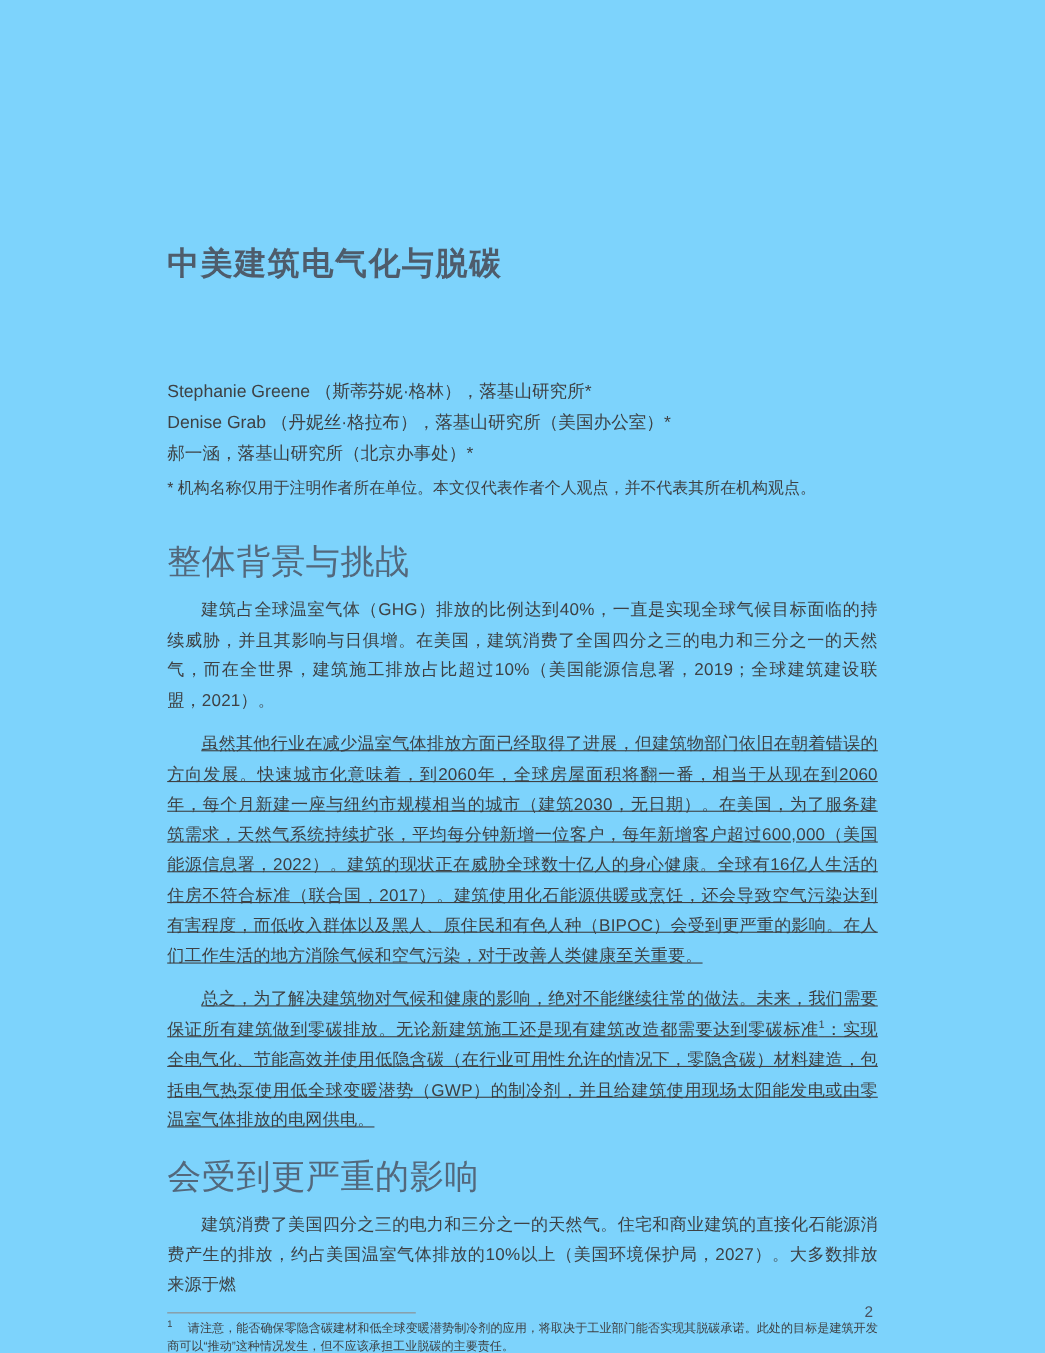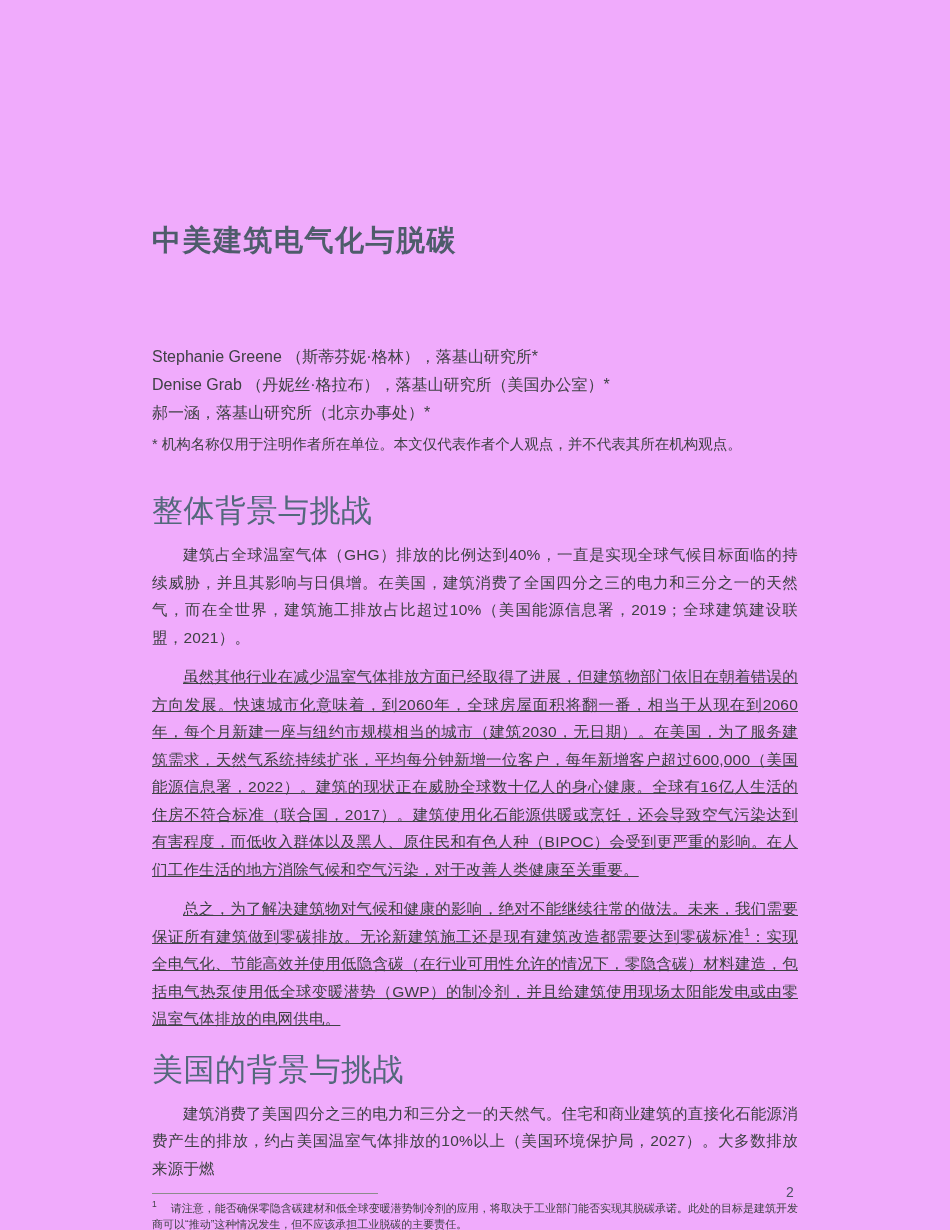--- a/index.html
+++ b/index.html
@@ -5,21 +5,21 @@
   * { margin: 0; padding: 0; box-sizing: border-box; }
   html, body {
     width: 950px; height: 1230px;
     background: #ffffff;
     font-family: "Liberation Sans", "DejaVu Sans", sans-serif;
     overflow: hidden;
   }
   .page {
     position: relative;
     width: 950px; height: 1230px;
-    background: #f0abfc;
+    background: #7dd3fc;
   }
   .content {
     position: absolute;
     left: 152px; top: 0;
     width: 646px;
     padding-top: 222px;
   }
   .doc-title {
     font-size: 29px;
     line-height: 36px;
@@ -112,21 +112,21 @@
     <div class="affiliation-note">* 机构名称仅用于注明作者所在单位。本文仅代表作者个人观点，并不代表其所在机构观点。</div>
 
     <h2 class="section-heading">整体背景与挑战</h2>
 
     <p class="body-para">建筑占全球温室气体（GHG）排放的比例达到40%，一直是实现全球气候目标面临的持续威胁，并且其影响与日俱增。在美国，建筑消费了全国四分之三的电力和三分之一的天然气，而在全世界，建筑施工排放占比超过10%（美国能源信息署，2019；全球建筑建设联盟，2021）。</p>
 
     <p class="body-para">虽然其他行业在减少温室气体排放方面已经取得了进展，但建筑物部门依旧在朝着错误的方向发展。快速城市化意味着，到2060年，全球房屋面积将翻一番，相当于从现在到2060年，每个月新建一座与纽约市规模相当的城市（建筑2030，无日期）。在美国，为了服务建筑需求，天然气系统持续扩张，平均每分钟新增一位客户，每年新增客户超过600,000（美国能源信息署，2022）。建筑的现状正在威胁全球数十亿人的身心健康。全球有16亿人生活的住房不符合标准（联合国，2017）。建筑使用化石能源供暖或烹饪，还会导致空气污染达到有害程度，而低收入群体以及黑人、原住民和有色人种（BIPOC）会受到更严重的影响。在人们工作生活的地方消除气候和空气污染，对于改善人类健康至关重要。</p>
 
     <p class="body-para"><span>总之，为了解决建筑物对气候和健康的影响，绝对不能继续往常的做法。未来，我们需要保证所有建筑做到零碳排放。无论新建筑施工还是现有建筑改造都需要达到零碳标准</span><sup class="fn-ref">1</sup><span>：实现全电气化、节能高效并使用低隐含碳（在行业可用性允许的情况下，零隐含碳）材料建造，包括电气热泵使用低全球变暖潜势（GWP）的制冷剂，并且给建筑使用现场太阳能发电或由零温室气体排放的电网供电。</span></p>
 
-    <h2 class="section-heading second">美国的背景与挑战</h2>
+    <h2 class="section-heading second">会受到更严重的影响</h2>
 
     <p class="body-para">建筑消费了美国四分之三的电力和三分之一的天然气。住宅和商业建筑的直接化石能源消费产生的排放，约占美国温室气体排放的10%以上（美国环境保护局，2027）。大多数排放来源于燃</p>
 
     <div class="footnote-area">
       <hr class="footnote-rule">
       <div class="footnote-text"><sup class="fn-marker">1</sup><span>请注意，能否确保零隐含碳建材和低全球变暖潜势制冷剂的应用，将取决于工业部门能否实现其脱碳承诺。此处的目标是建筑开发商可以“推动”这种情况发生，但不应该承担工业脱碳的主要责任。</span></div>
     </div>
 
   </div>
 

